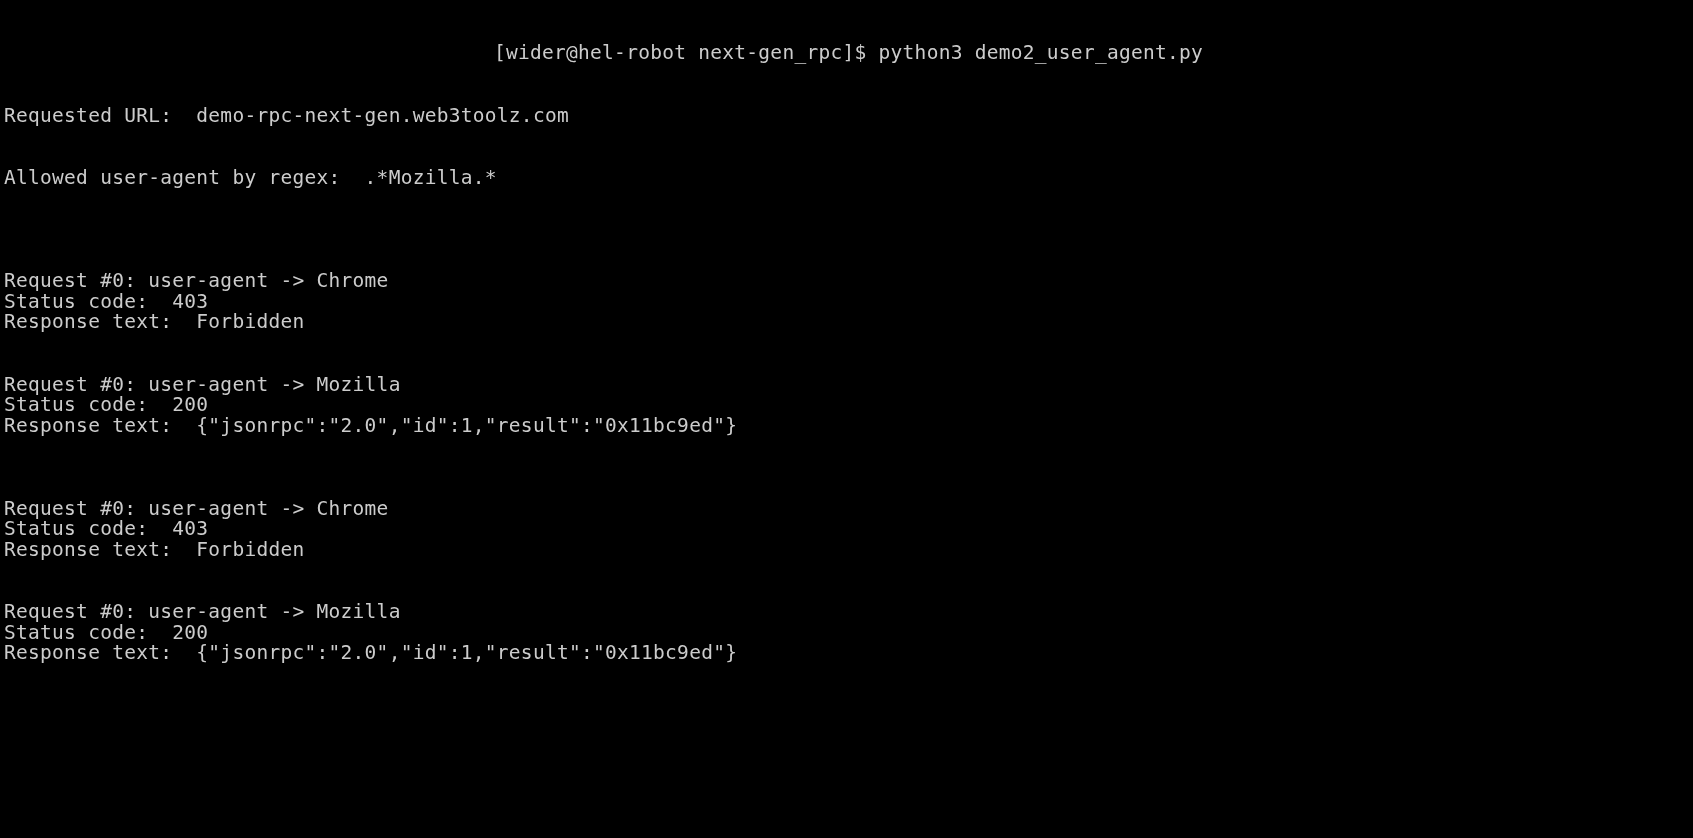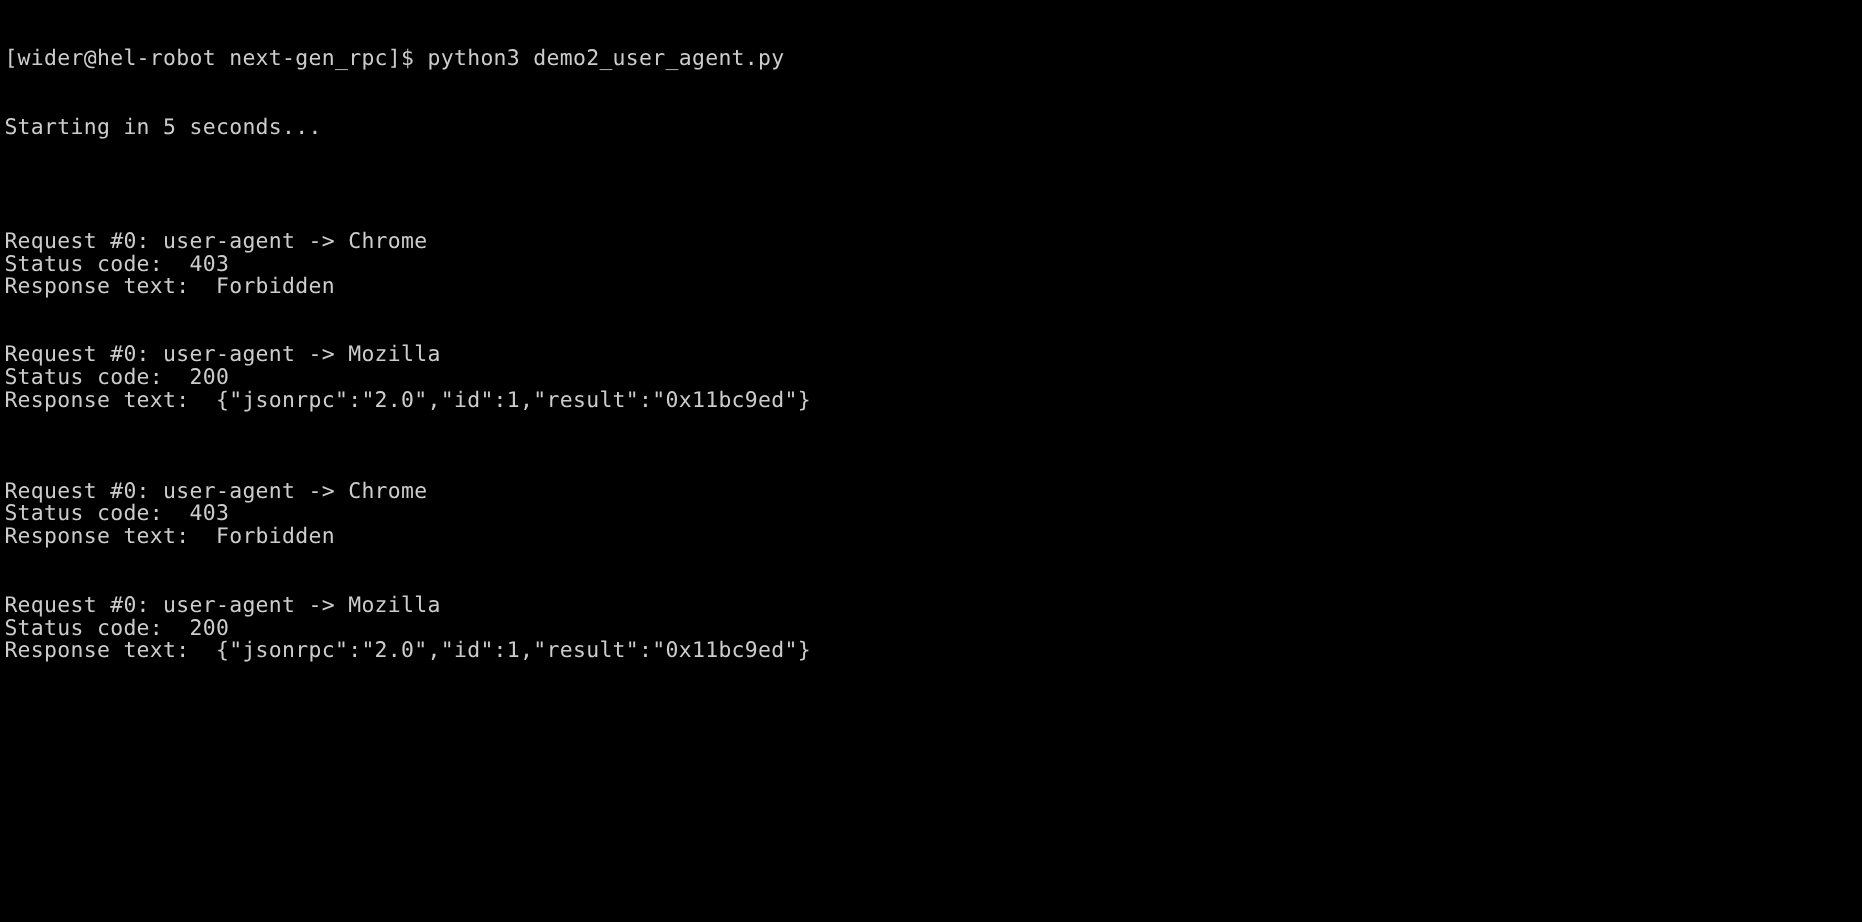--- a/index.html
+++ b/index.html
@@ -29,22 +29,23 @@
     overflow: hidden;
   }
   .tline {
     height: 20.7px;
     white-space: pre;
     color: #cccccc;
   }
   .tline.blank {
     color: transparent;
   }
-  .prompt-line { color: #cccccc; }
+  .prompt-line { color: #cccccc; text-align: center; }
 </style>
 </head>
 <body>
 
 <div id="terminal">
   <div class="tline prompt-line">[wider@hel-robot next-gen_rpc]$ python3 demo2_user_agent.py</div>
-  <div class="tline">Starting in 5 seconds...</div>
+  <div class="tline">Requested URL:  demo-rpc-next-gen.web3toolz.com</div>
+  <div class="tline">Allowed user-agent by regex:  .*Mozilla.*</div>
   <div id="blocks-container"><div class="tline blank">&nbsp;</div><div class="tline blank">&nbsp;</div><div class="tline">Request #0: user-agent -&gt; Chrome</div><div class="tline">Status code:  403</div><div class="tline">Response text:  Forbidden</div><div class="tline blank">&nbsp;</div><div class="tline blank">&nbsp;</div><div class="tline">Request #0: user-agent -&gt; Mozilla</div><div class="tline">Status code:  200</div><div class="tline">Response text:  {"jsonrpc":"2.0","id":1,"result":"0x11bc9ed"}</div><div class="tline blank">&nbsp;</div><div class="tline blank">&nbsp;</div><div class="tline blank">&nbsp;</div><div class="tline">Request #0: user-agent -&gt; Chrome</div><div class="tline">Status code:  403</div><div class="tline">Response text:  Forbidden</div><div class="tline blank">&nbsp;</div><div class="tline blank">&nbsp;</div><div class="tline">Request #0: user-agent -&gt; Mozilla</div><div class="tline">Status code:  200</div><div class="tline">Response text:  {"jsonrpc":"2.0","id":1,"result":"0x11bc9ed"}</div><div class="tline blank">&nbsp;</div><div class="tline blank">&nbsp;</div><div class="tline blank">&nbsp;</div></div>
 </div>
 
 </body></html>

